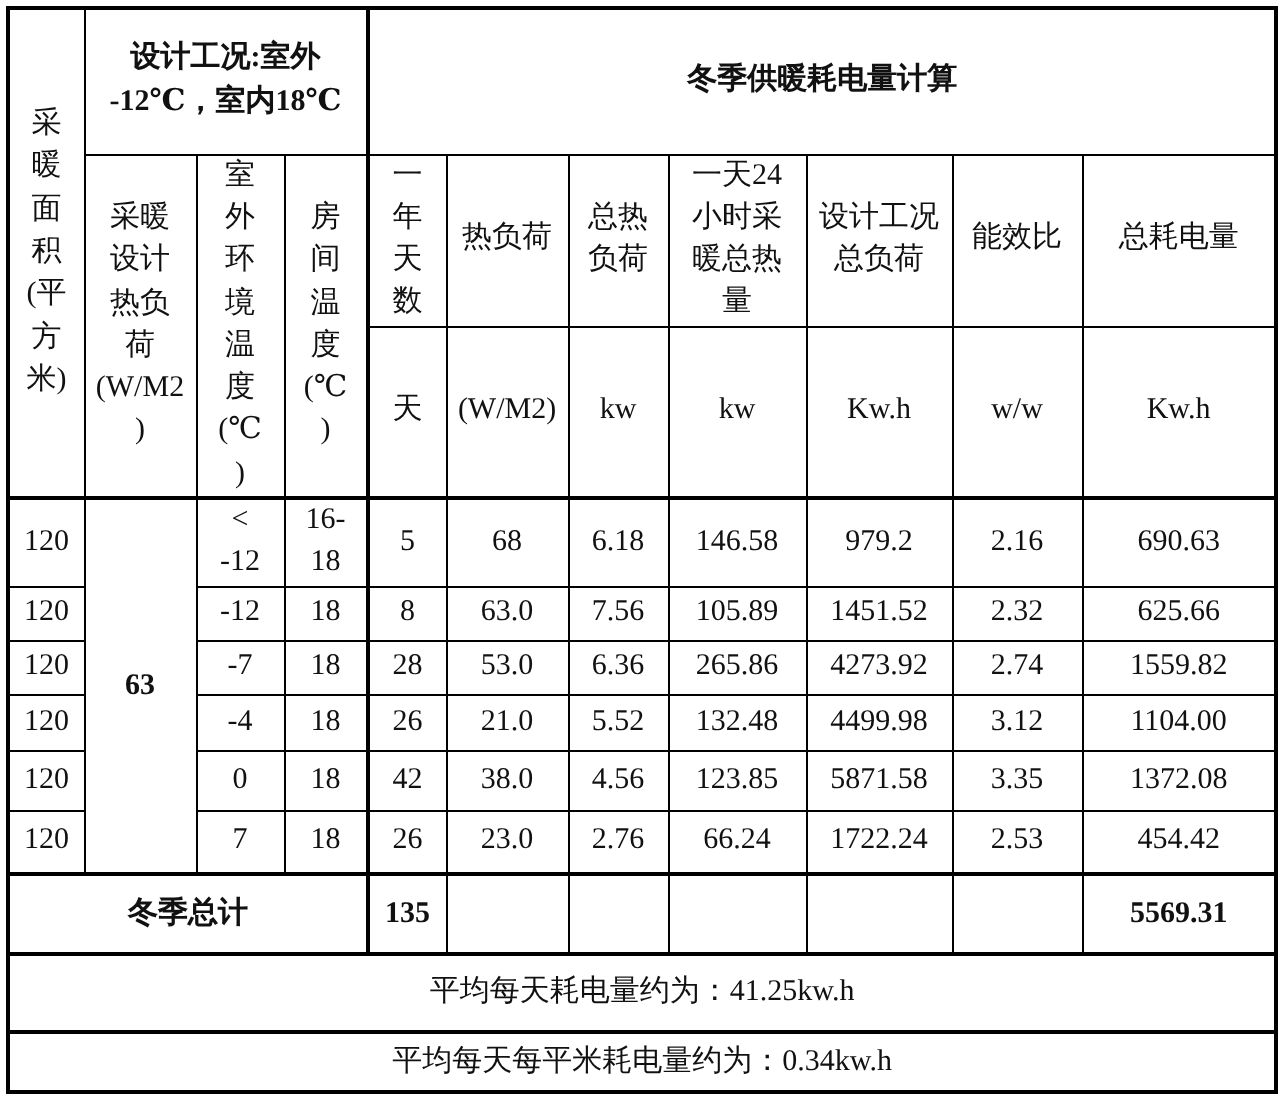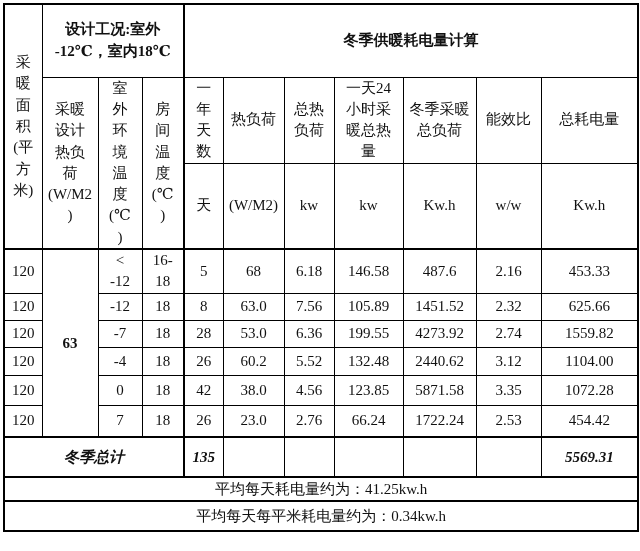--- a/index.html
+++ b/index.html
@@ -35,21 +35,21 @@
     overflow: hidden;
     line-height: 1.42;
   }
   .wrap { white-space: pre-line; }
   .bold { font-weight: bold; }
   .fs16 { font-size: 16px; }
   
   .thick-r { border-right-width: 2px !important; }
   
   tr.data-first td { border-top-width: 2px; }
-  tr.summary td { border-top-width: 2px; border-bottom-width: 2px; font-style: italic; }
+  tr.summary td { border-top-width: 2px; border-bottom-width: 2px; }
   tr.footnote td { border-top-width: 2px; }
 </style>
 </head>
 <body>
 
 <div class="sheet">
   <table class="calc">
     <colgroup>
       <col style="width:38px">
         <col style="width:56px">
@@ -103,21 +103,21 @@
 年
 天
 数</td>
       <td class="wrap">热负荷</td>
       <td class="wrap">总热
 负荷</td>
       <td class="wrap">一天24
 小时采
 暖总热
 量</td>
-      <td class="wrap">冬季采暖
+      <td class="wrap">设计工况
 总负荷</td>
       <td class="wrap">能效比</td>
       <td class="wrap">总耗电量</td>
     </tr>
 
     <tr style="height:86px">
       <td>天</td>
       <td>(W/M2)</td>
       <td>kw</td>
       <td>kw</td>
@@ -130,23 +130,23 @@
       <td>120</td>
       <td rowspan="6" class="bold">63</td>
       <td class="wrap">&lt;
 -12</td>
       <td class="wrap thick-r">16-
 18</td>
       <td>5</td>
       <td>68</td>
       <td>6.18</td>
       <td>146.58</td>
-      <td>487.6</td>
+      <td>979.2</td>
       <td>2.16</td>
-      <td>453.33</td>
+      <td>690.63</td>
     </tr>
 
     <tr style="height:27px">
       <td>120</td>
       <td>-12</td>
       <td class="thick-r">18</td>
       <td>8</td>
       <td>63.0</td>
       <td>7.56</td>
       <td>105.89</td>
@@ -155,50 +155,50 @@
       <td>625.66</td>
     </tr>
 
     <tr style="height:27px">
       <td>120</td>
       <td>-7</td>
       <td class="thick-r">18</td>
       <td>28</td>
       <td>53.0</td>
       <td>6.36</td>
-      <td>199.55</td>
+      <td>265.86</td>
       <td>4273.92</td>
       <td>2.74</td>
       <td>1559.82</td>
     </tr>
 
     <tr style="height:28px">
       <td>120</td>
       <td>-4</td>
       <td class="thick-r">18</td>
       <td>26</td>
-      <td>60.2</td>
+      <td>21.0</td>
       <td>5.52</td>
       <td>132.48</td>
-      <td>2440.62</td>
+      <td>4499.98</td>
       <td>3.12</td>
       <td>1104.00</td>
     </tr>
 
     <tr style="height:30px">
       <td>120</td>
       <td>0</td>
       <td class="thick-r">18</td>
       <td>42</td>
       <td>38.0</td>
       <td>4.56</td>
       <td>123.85</td>
       <td>5871.58</td>
       <td>3.35</td>
-      <td>1072.28</td>
+      <td>1372.08</td>
     </tr>
 
     <tr style="height:32px">
       <td>120</td>
       <td>7</td>
       <td class="thick-r">18</td>
       <td>26</td>
       <td>23.0</td>
       <td>2.76</td>
       <td>66.24</td>
@@ -211,21 +211,21 @@
       <td colspan="4" class="bold fs16 thick-r">冬季总计</td>
       <td class="bold">135</td>
       <td></td>
       <td></td>
       <td></td>
       <td></td>
       <td></td>
       <td class="bold">5569.31</td>
     </tr>
 
-    <tr style="height:24px" class="footnote">
+    <tr style="height:39px" class="footnote">
       <td colspan="11" class="fs16">平均每天耗电量约为：41.25kw.h</td>
     </tr>
     <tr style="height:30px" class="footnote">
       <td colspan="11" class="fs16">平均每天每平米耗电量约为：0.34kw.h</td>
     </tr>
   </tbody>
     </table>
 </div>
 
 </body></html>

